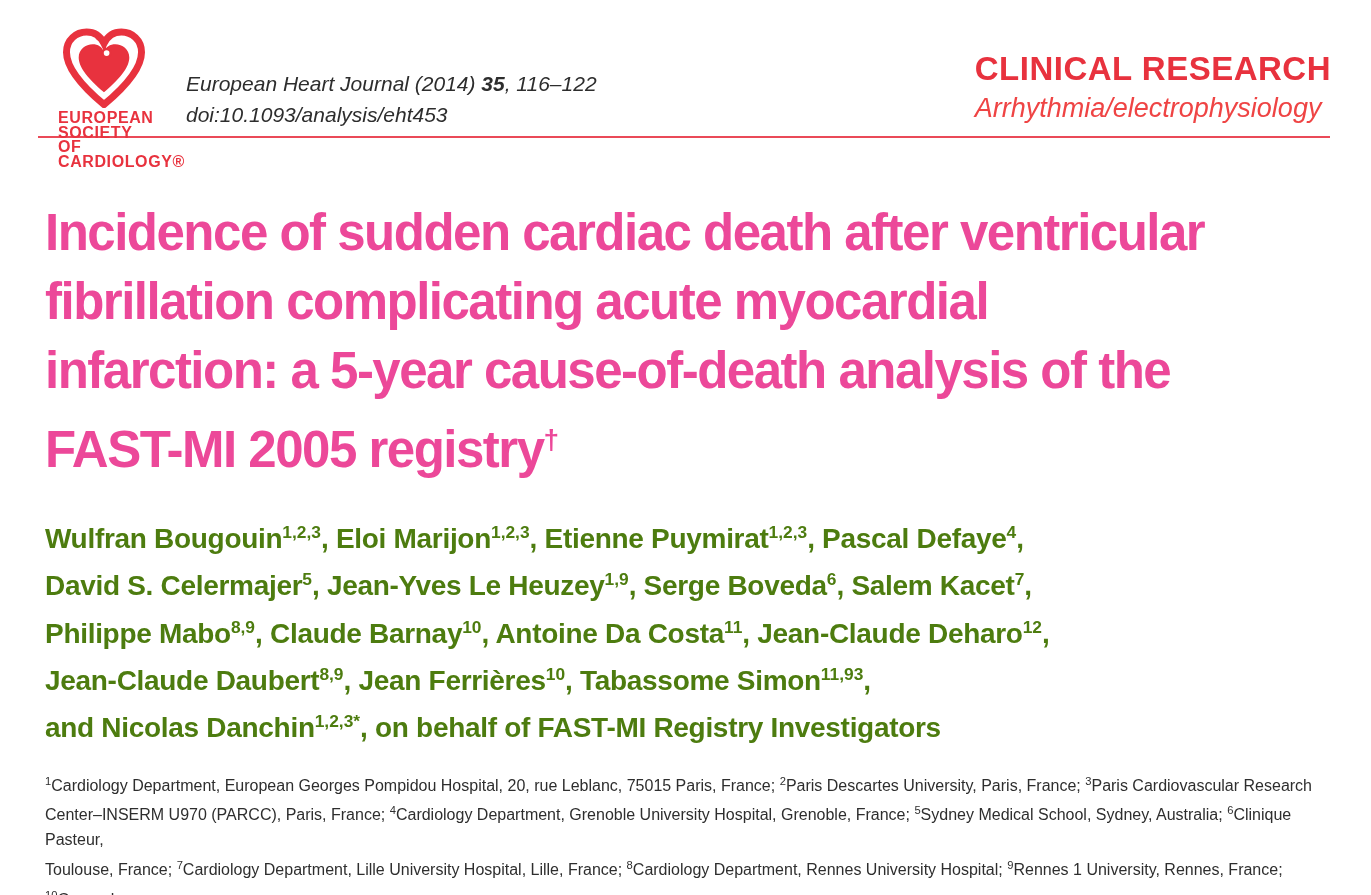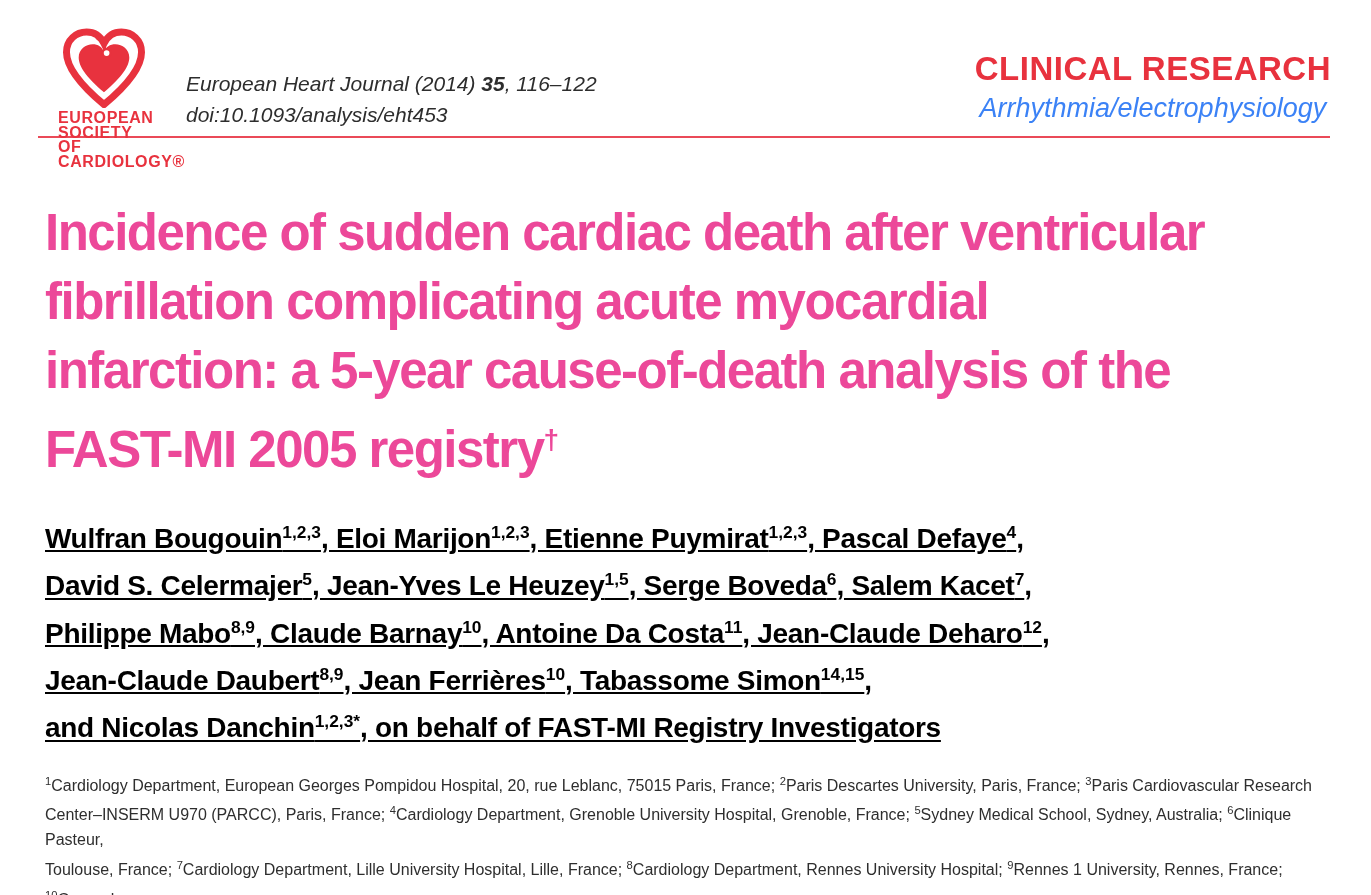--- a/index.html
+++ b/index.html
@@ -32,32 +32,32 @@
     margin-left: 28px;
     margin-top: 42px;
     color: #2d2d2d;
     font-size: 21px;
     line-height: 31px;
     font-style: italic;
   }
   .journal-cite b { font-weight: bold; }
   .masthead-right {
     margin-left: auto;
-    text-align: center;
+    text-align: left;
     margin-top: 24px;
   }
   .category {
     color: #e8323e;
     font-weight: bold;
     font-size: 33px;
     letter-spacing: 0.5px;
     line-height: 38px;
   }
   .subcategory {
-    color: #3b82f6;
+    color: #ef4444;
     font-style: italic;
     font-size: 27px;
     line-height: 36px;
     margin-top: 2px;
   }
   .rule {
     height: 2px;
     background: #ea4a58;
     margin: 0 41px 0 38px;
   }
@@ -70,26 +70,25 @@
     font-weight: bold;
     font-size: 51px;
     line-height: 69px;
     letter-spacing: -1.5px;
   }
   .title .tline { display: block; }
   .title sup { font-size: 55%; letter-spacing: 0; }
 
   .authors {
     margin-top: 28px;
-    color: #000000;
+    color: #4d7c0f;
     font-weight: bold;
     font-size: 28px;
     line-height: 40px;
     letter-spacing: -0.3px;
-    text-decoration: underline;
   }
   .authors .aline { display: block; }
   .authors sup { font-size: 62%; letter-spacing: 0; }
 
   .affiliations {
     margin-top: 20px;
     color: #2e2e2e;
     font-size: 16px;
     line-height: 24.5px;
   }
@@ -135,23 +134,23 @@
 
     <h1 class="title">
       <span class="tline">Incidence of sudden cardiac death after ventricular</span>
       <span class="tline">fibrillation complicating acute myocardial</span>
       <span class="tline">infarction: a 5-year cause-of-death analysis of the</span>
       <span class="tline">FAST-MI 2005 registry<sup>†</sup></span>
     </h1>
 
     <div class="authors">
       <span class="aline">Wulfran Bougouin<sup>1,2,3</sup>, Eloi Marijon<sup>1,2,3</sup>, Etienne Puymirat<sup>1,2,3</sup>, Pascal Defaye<sup>4</sup>,</span>
-      <span class="aline">David S. Celermajer<sup>5</sup>, Jean-Yves Le Heuzey<sup>1,5</sup>, Serge Boveda<sup>6</sup>, Salem Kacet<sup>7</sup>,</span>
+      <span class="aline">David S. Celermajer<sup>5</sup>, Jean-Yves Le Heuzey<sup>1,9</sup>, Serge Boveda<sup>6</sup>, Salem Kacet<sup>7</sup>,</span>
       <span class="aline">Philippe Mabo<sup>8,9</sup>, Claude Barnay<sup>10</sup>, Antoine Da Costa<sup>11</sup>, Jean-Claude Deharo<sup>12</sup>,</span>
-      <span class="aline">Jean-Claude Daubert<sup>8,9</sup>, Jean Ferrières<sup>10</sup>, Tabassome Simon<sup>14,15</sup>,</span>
+      <span class="aline">Jean-Claude Daubert<sup>8,9</sup>, Jean Ferrières<sup>10</sup>, Tabassome Simon<sup>11,93</sup>,</span>
       <span class="aline">and Nicolas Danchin<sup>1,2,3*</sup>, on behalf of FAST-MI Registry Investigators</span>
     </div>
 
     <div class="affiliations">
       <span class="fline"><sup>1</sup>Cardiology Department, European Georges Pompidou Hospital, 20, rue Leblanc, 75015 Paris, France; <sup>2</sup>Paris Descartes University, Paris, France; <sup>3</sup>Paris Cardiovascular Research</span>
       <span class="fline">Center–INSERM U970 (PARCC), Paris, France; <sup>4</sup>Cardiology Department, Grenoble University Hospital, Grenoble, France; <sup>5</sup>Sydney Medical School, Sydney, Australia; <sup>6</sup>Clinique Pasteur,</span>
       <span class="fline">Toulouse, France; <sup>7</sup>Cardiology Department, Lille University Hospital, Lille, France; <sup>8</sup>Cardiology Department, Rennes University Hospital; <sup>9</sup>Rennes 1 University, Rennes, France; <sup>10</sup>General</span>
 
     </div>
 

